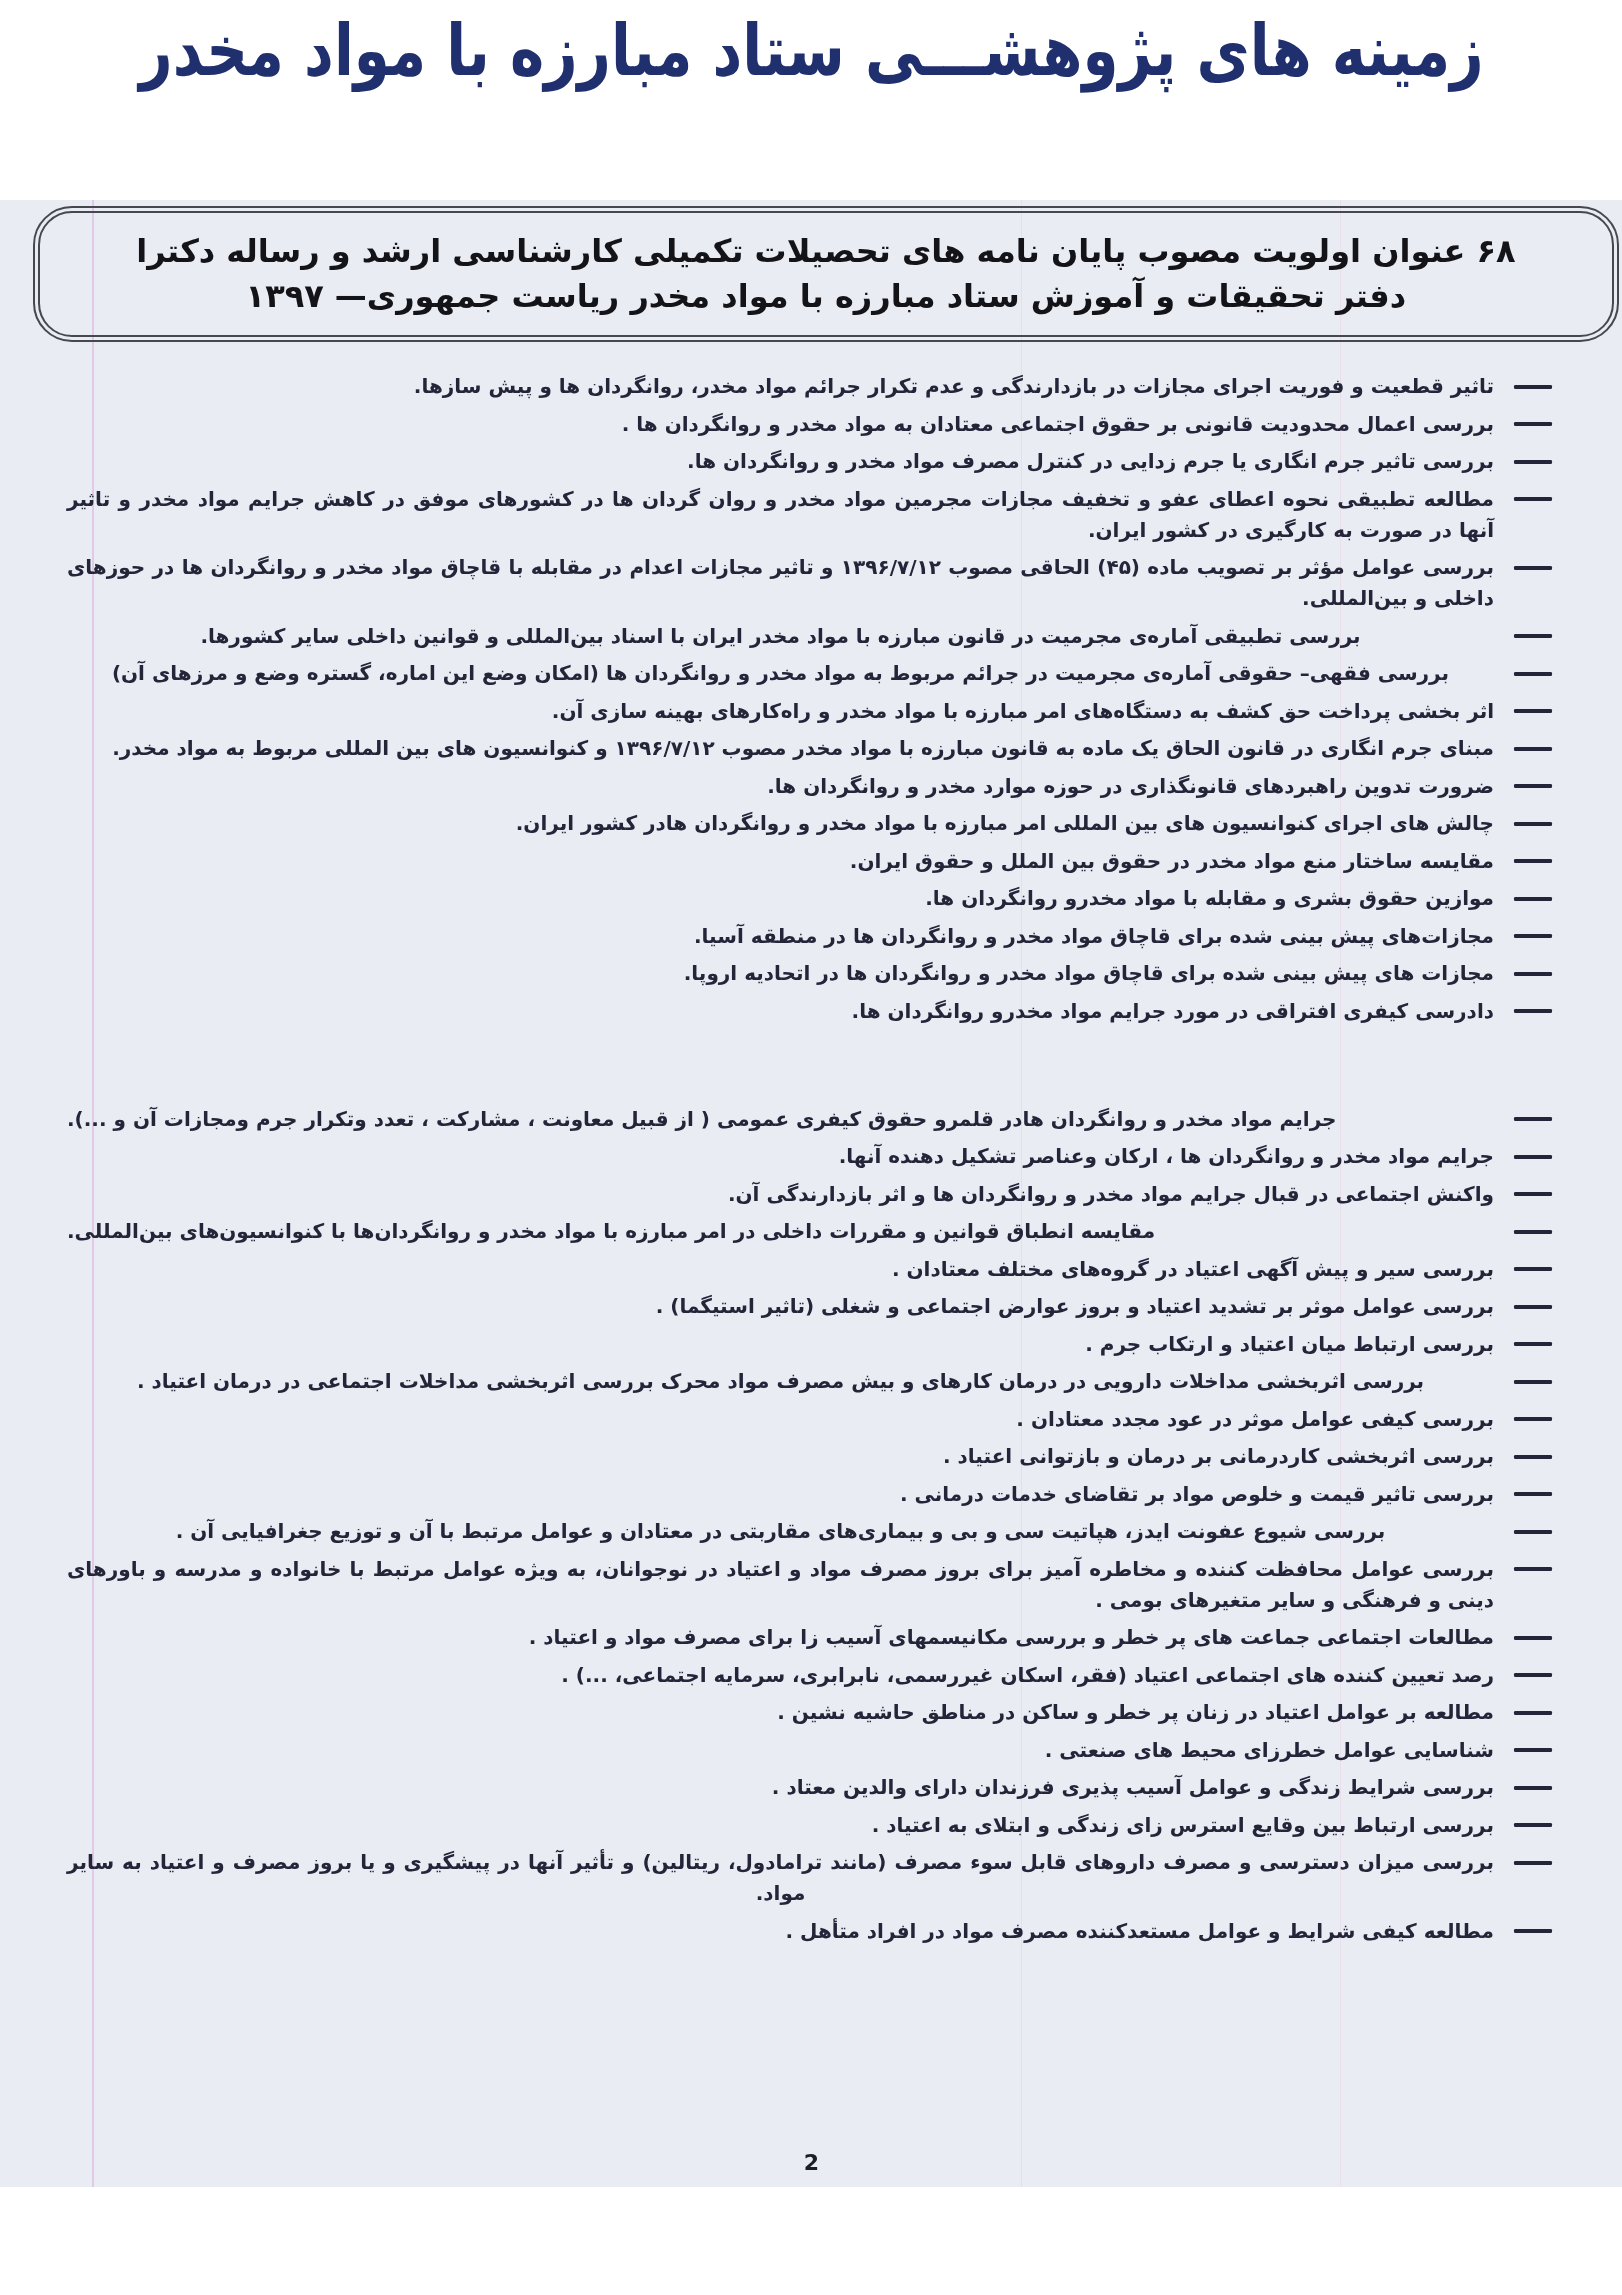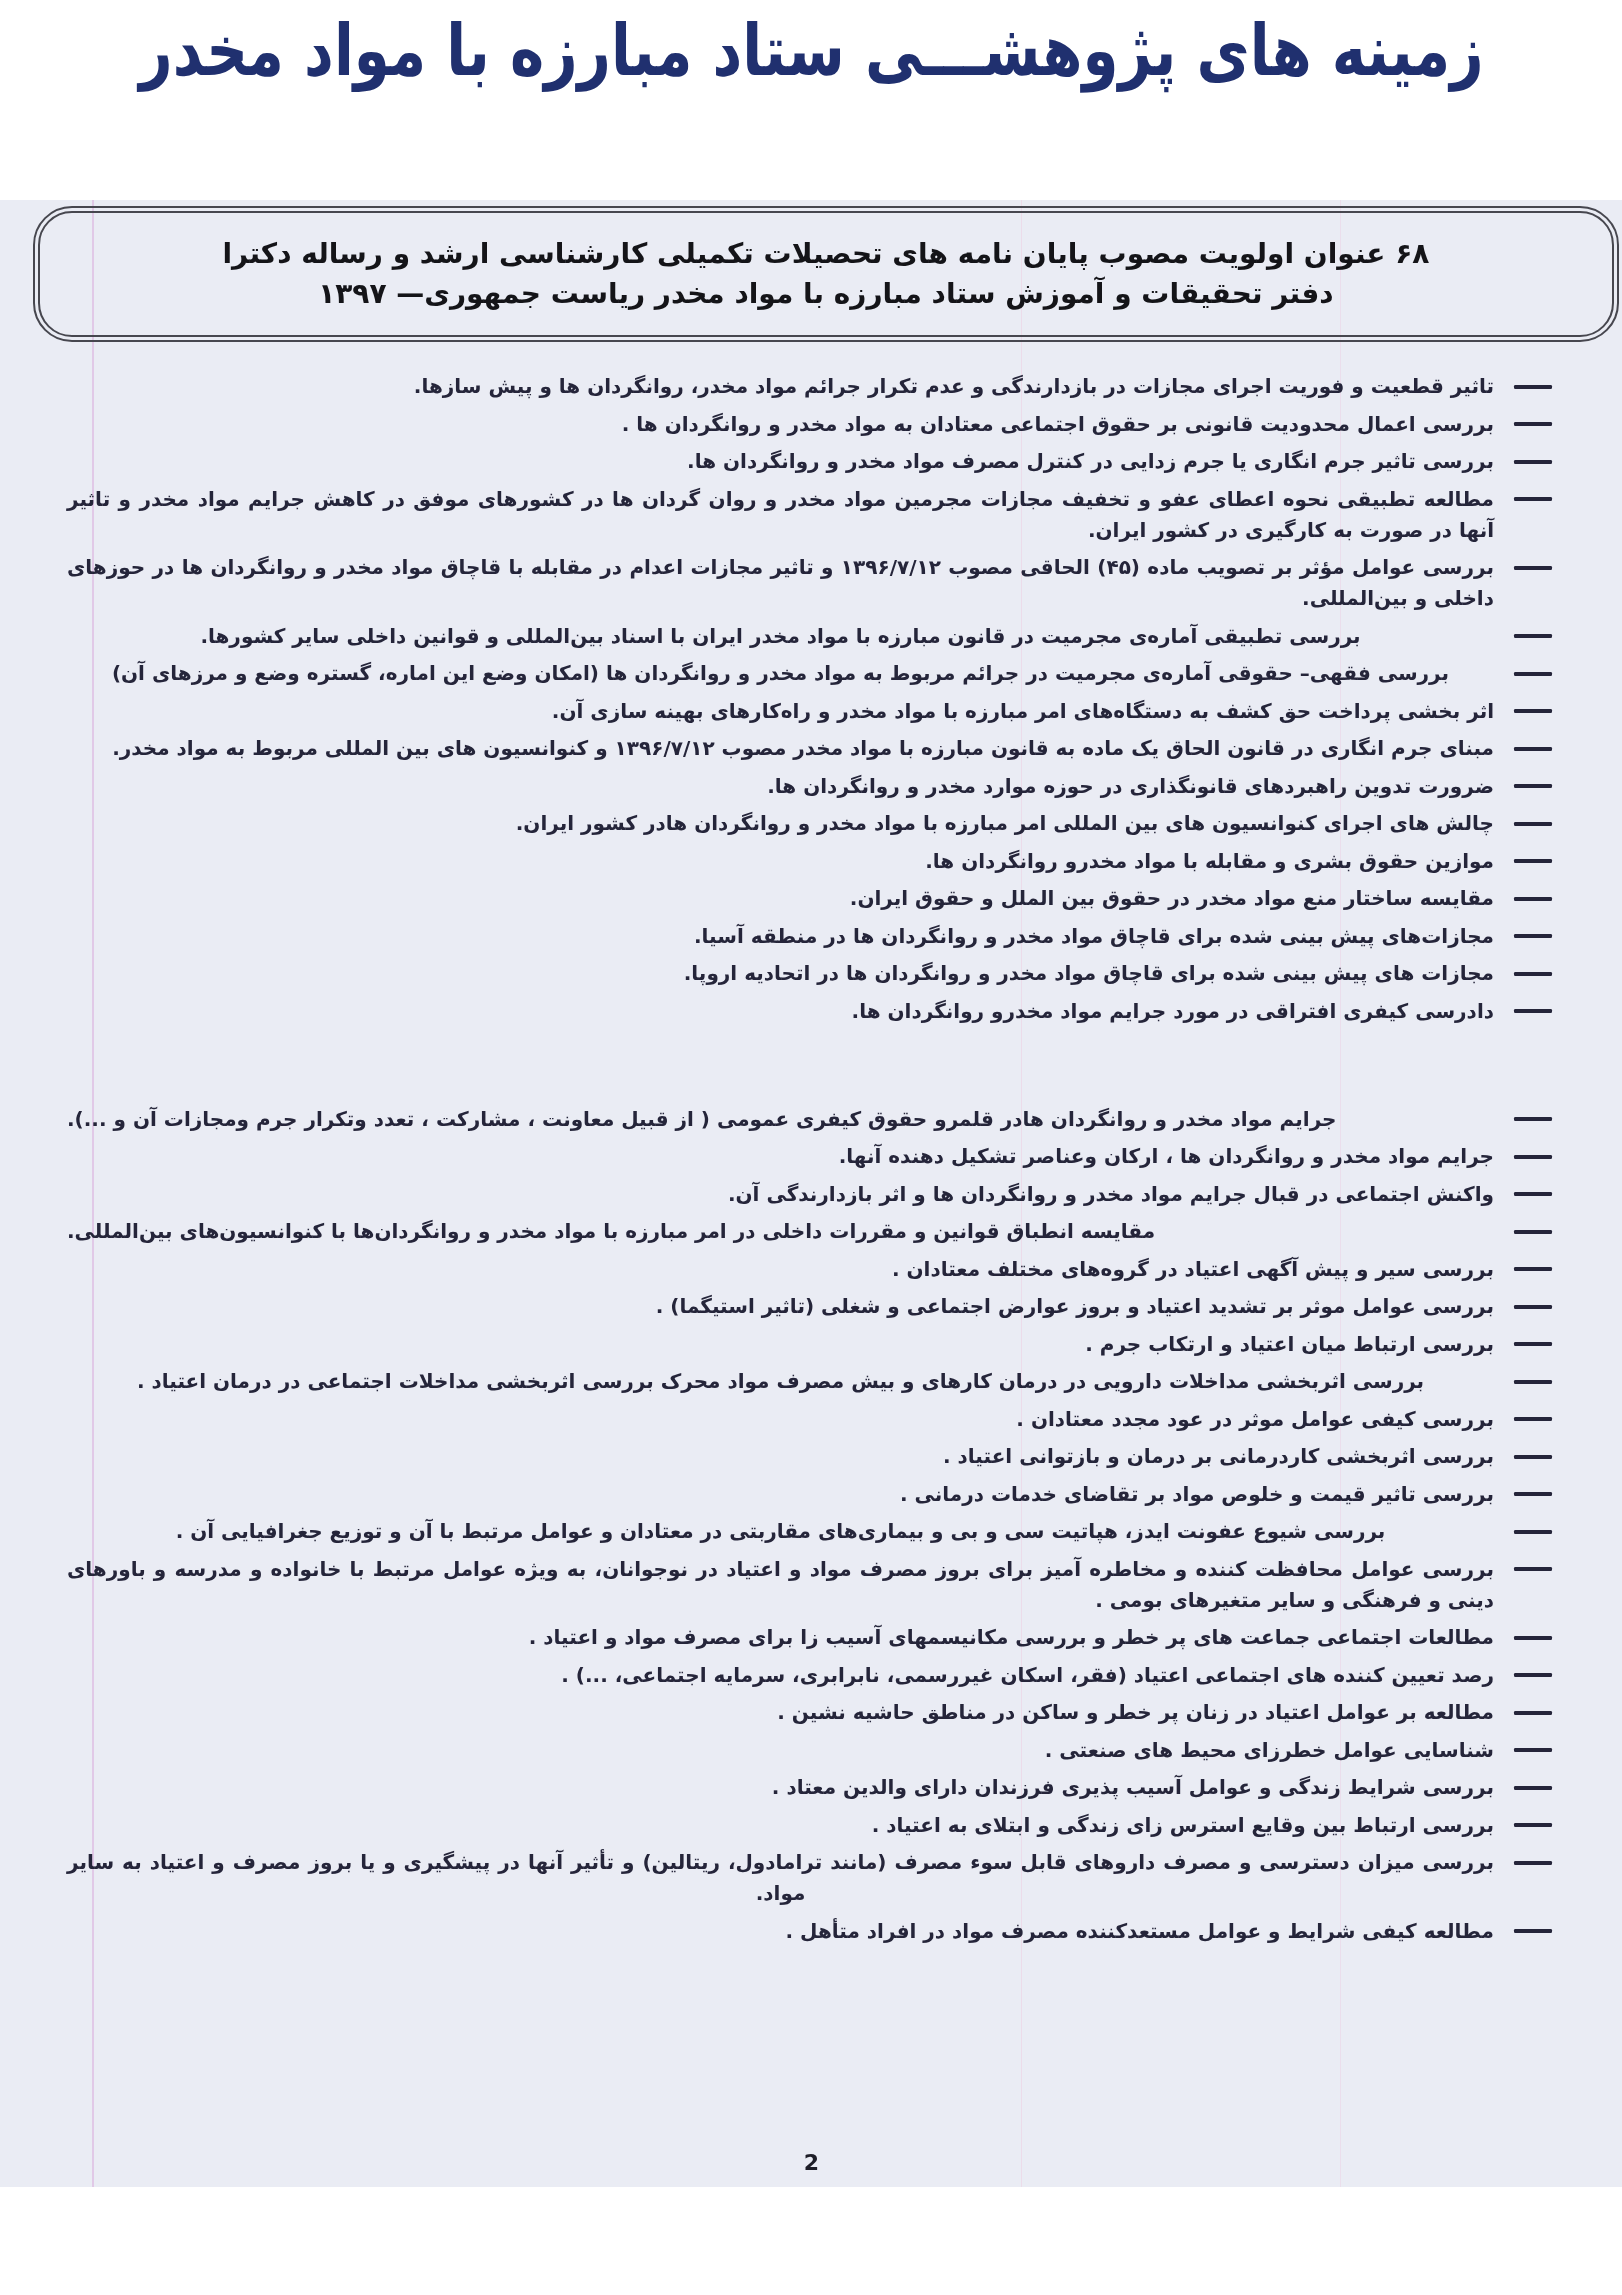--- a/index.html
+++ b/index.html
@@ -27,21 +27,21 @@
     position:absolute;top:10.5px;right:9.2px;left:38px;height:126px;
     border:2px solid #47474f;
     outline:2px solid #47474f;outline-offset:3.9px;
     border-radius:34px;
     box-sizing:border-box;
     display:flex;flex-direction:column;justify-content:center;align-items:center;
     gap:6.5px;
     padding:0 39px;
   }
   .headbox .hline{
-    font-size:28px;font-weight:bold;color:#141418;
+    font-size:32px;font-weight:bold;color:#141418;
     white-space:nowrap;
   }
   
   .list{
     position:absolute;top:171px;right:71px;left:67px;
   }
   .section{display:block;}
   .section + .section{margin-top:77px;}
   .item{
     display:flex;align-items:flex-start;
@@ -141,27 +141,27 @@
         <div class="item cont-right" style="color: rgb(37, 37, 58);">
           <span class="bullet">
             <span class="bar" style="background: rgb(37, 37, 58);"></span>
           </span>
           <div class="itext">چالش های اجرای کنوانسیون های بین المللی امر مبارزه با مواد مخدر و روانگردان هادر کشور ایران.</div>
         </div>
         <div class="item cont-right" style="color: rgb(37, 37, 58);">
           <span class="bullet">
             <span class="bar" style="background: rgb(37, 37, 58);"></span>
           </span>
+          <div class="itext">مقایسه ساختار منع مواد مخدر در حقوق بین الملل و حقوق ایران.</div>
+        </div>
+        <div class="item cont-right" style="color: rgb(37, 37, 58);">
+          <span class="bullet">
+            <span class="bar" style="background: rgb(37, 37, 58);"></span>
+          </span>
           <div class="itext">موازین حقوق بشری و مقابله با مواد مخدرو روانگردان ها.</div>
-        </div>
-        <div class="item cont-right" style="color: rgb(37, 37, 58);">
-          <span class="bullet">
-            <span class="bar" style="background: rgb(37, 37, 58);"></span>
-          </span>
-          <div class="itext">مقایسه ساختار منع مواد مخدر در حقوق بین الملل و حقوق ایران.</div>
         </div>
         <div class="item cont-right" style="color: rgb(37, 37, 58);">
           <span class="bullet">
             <span class="bar" style="background: rgb(37, 37, 58);"></span>
           </span>
           <div class="itext">مجازات‌های پیش بینی شده برای قاچاق مواد مخدر و روانگردان ها در منطقه آسیا.</div>
         </div>
         <div class="item cont-right" style="color: rgb(37, 37, 58);">
           <span class="bullet">
             <span class="bar" style="background: rgb(37, 37, 58);"></span>

